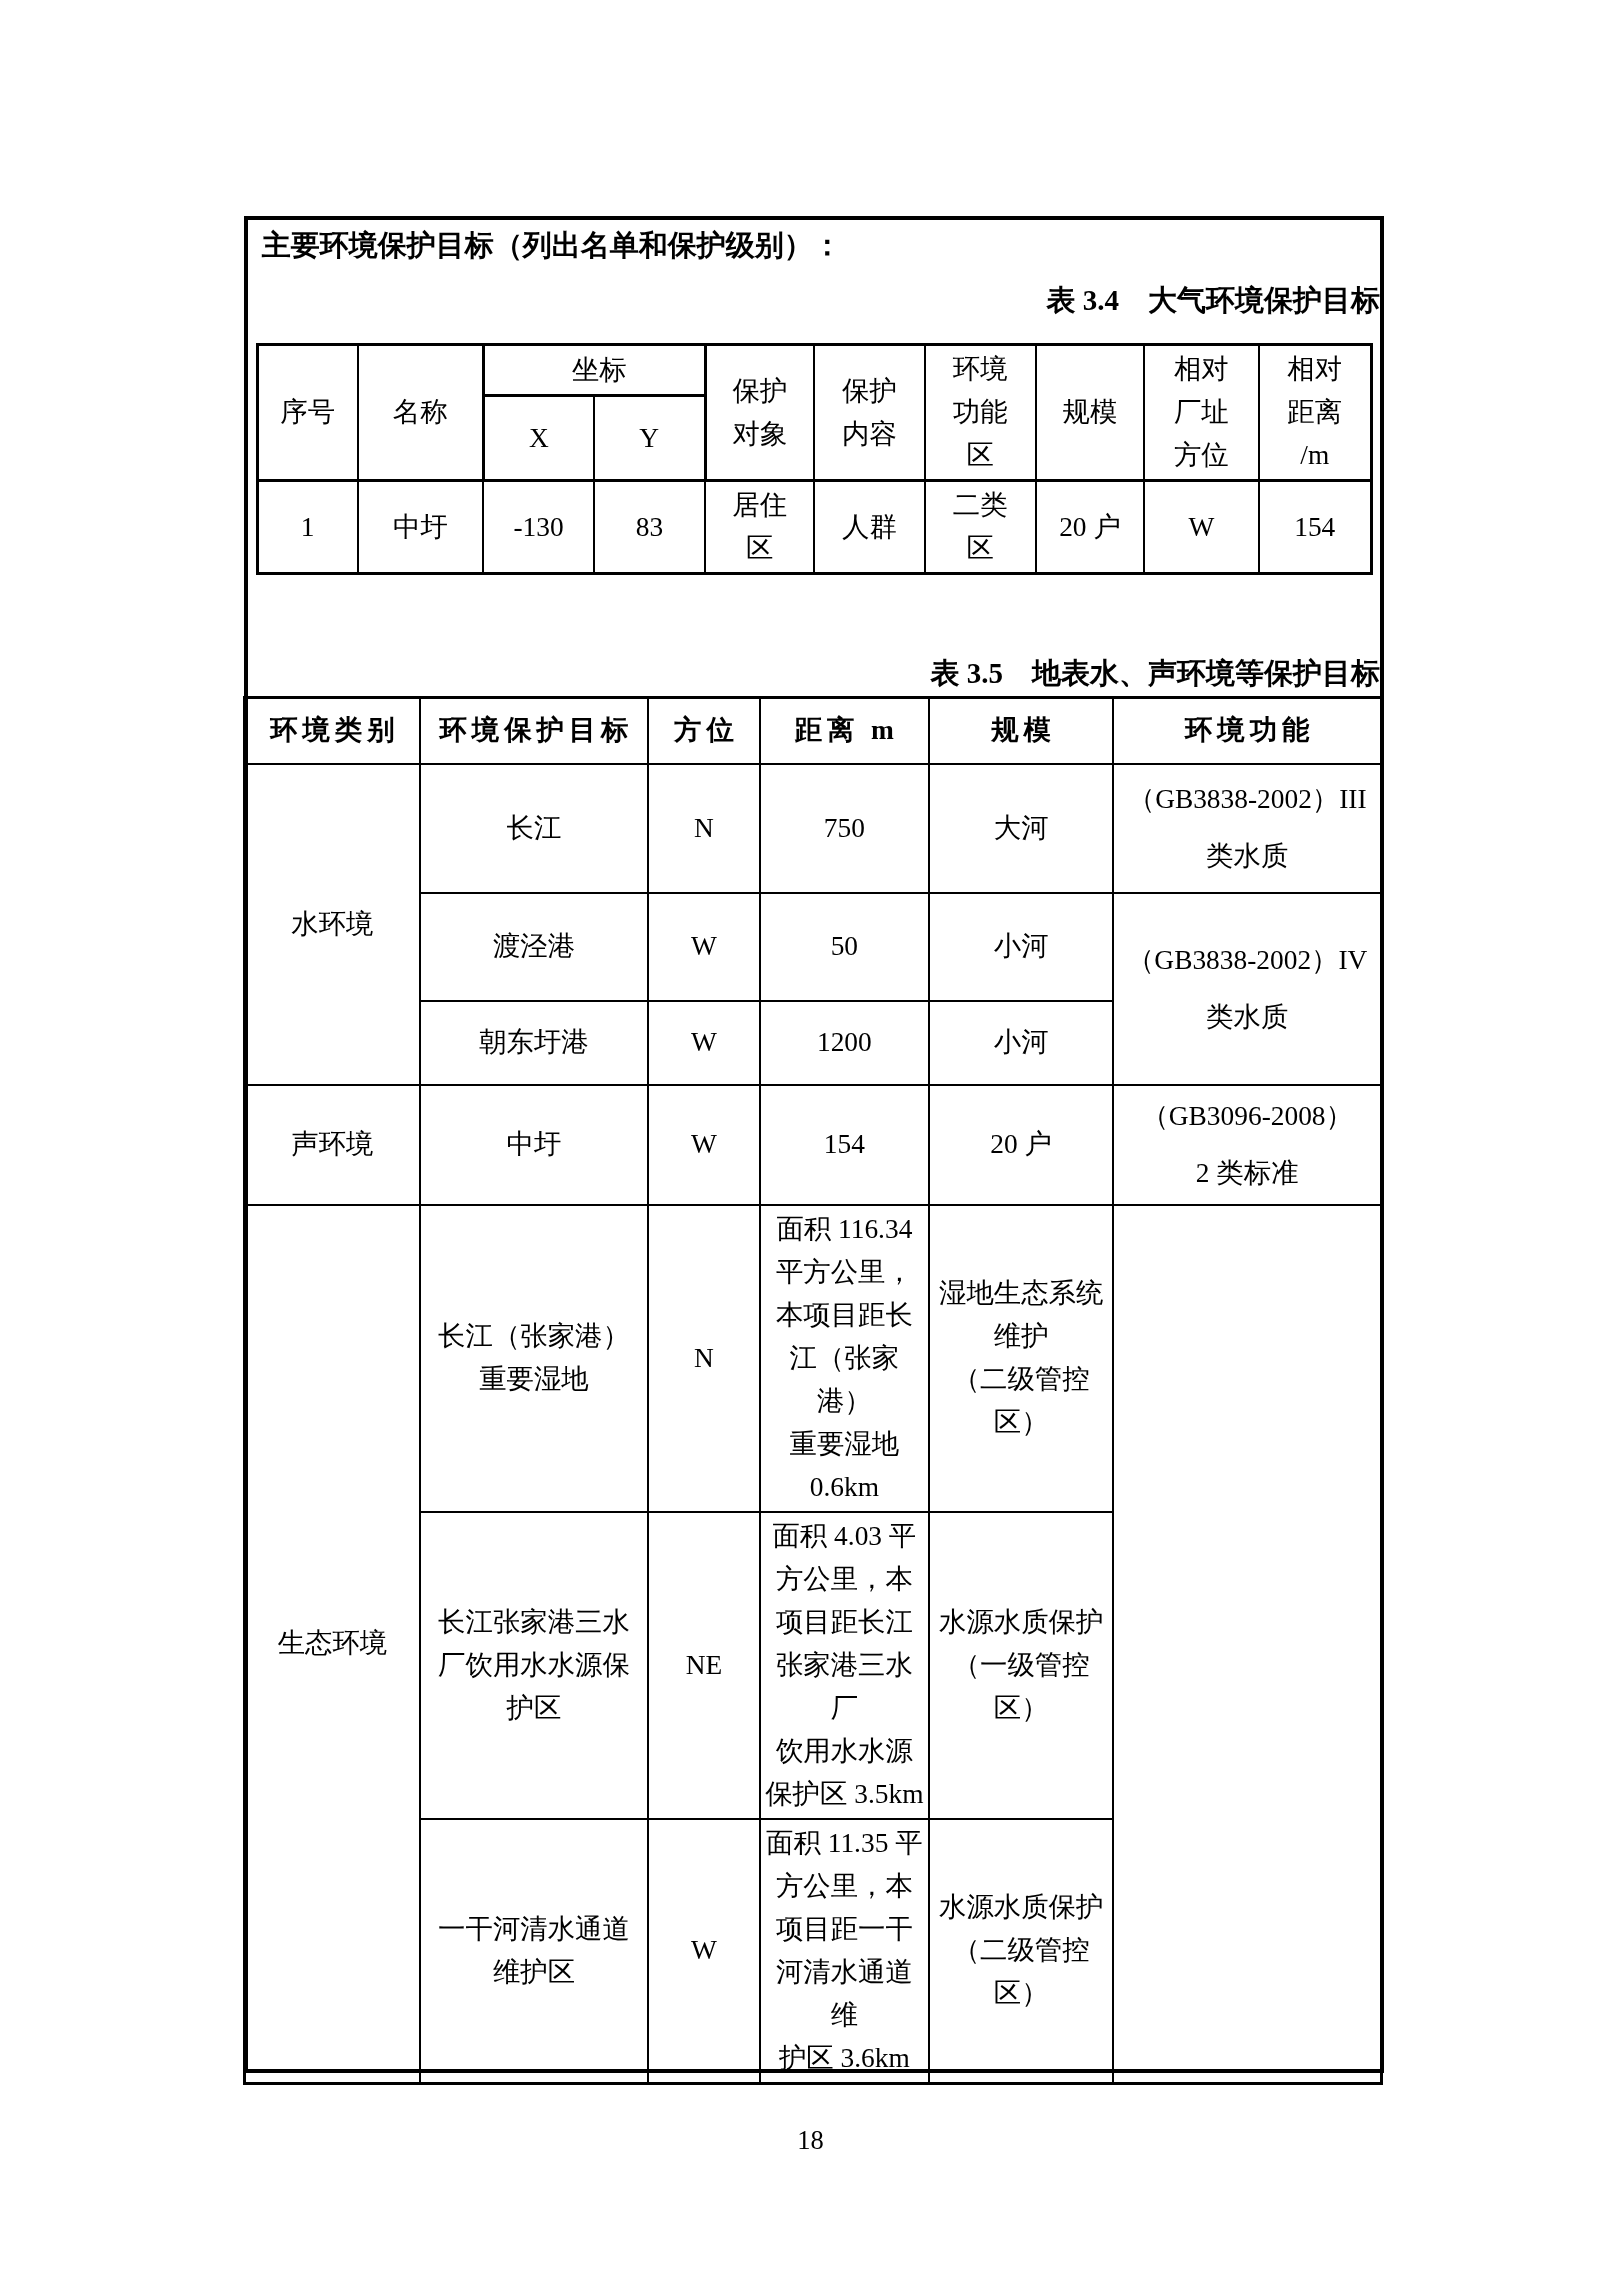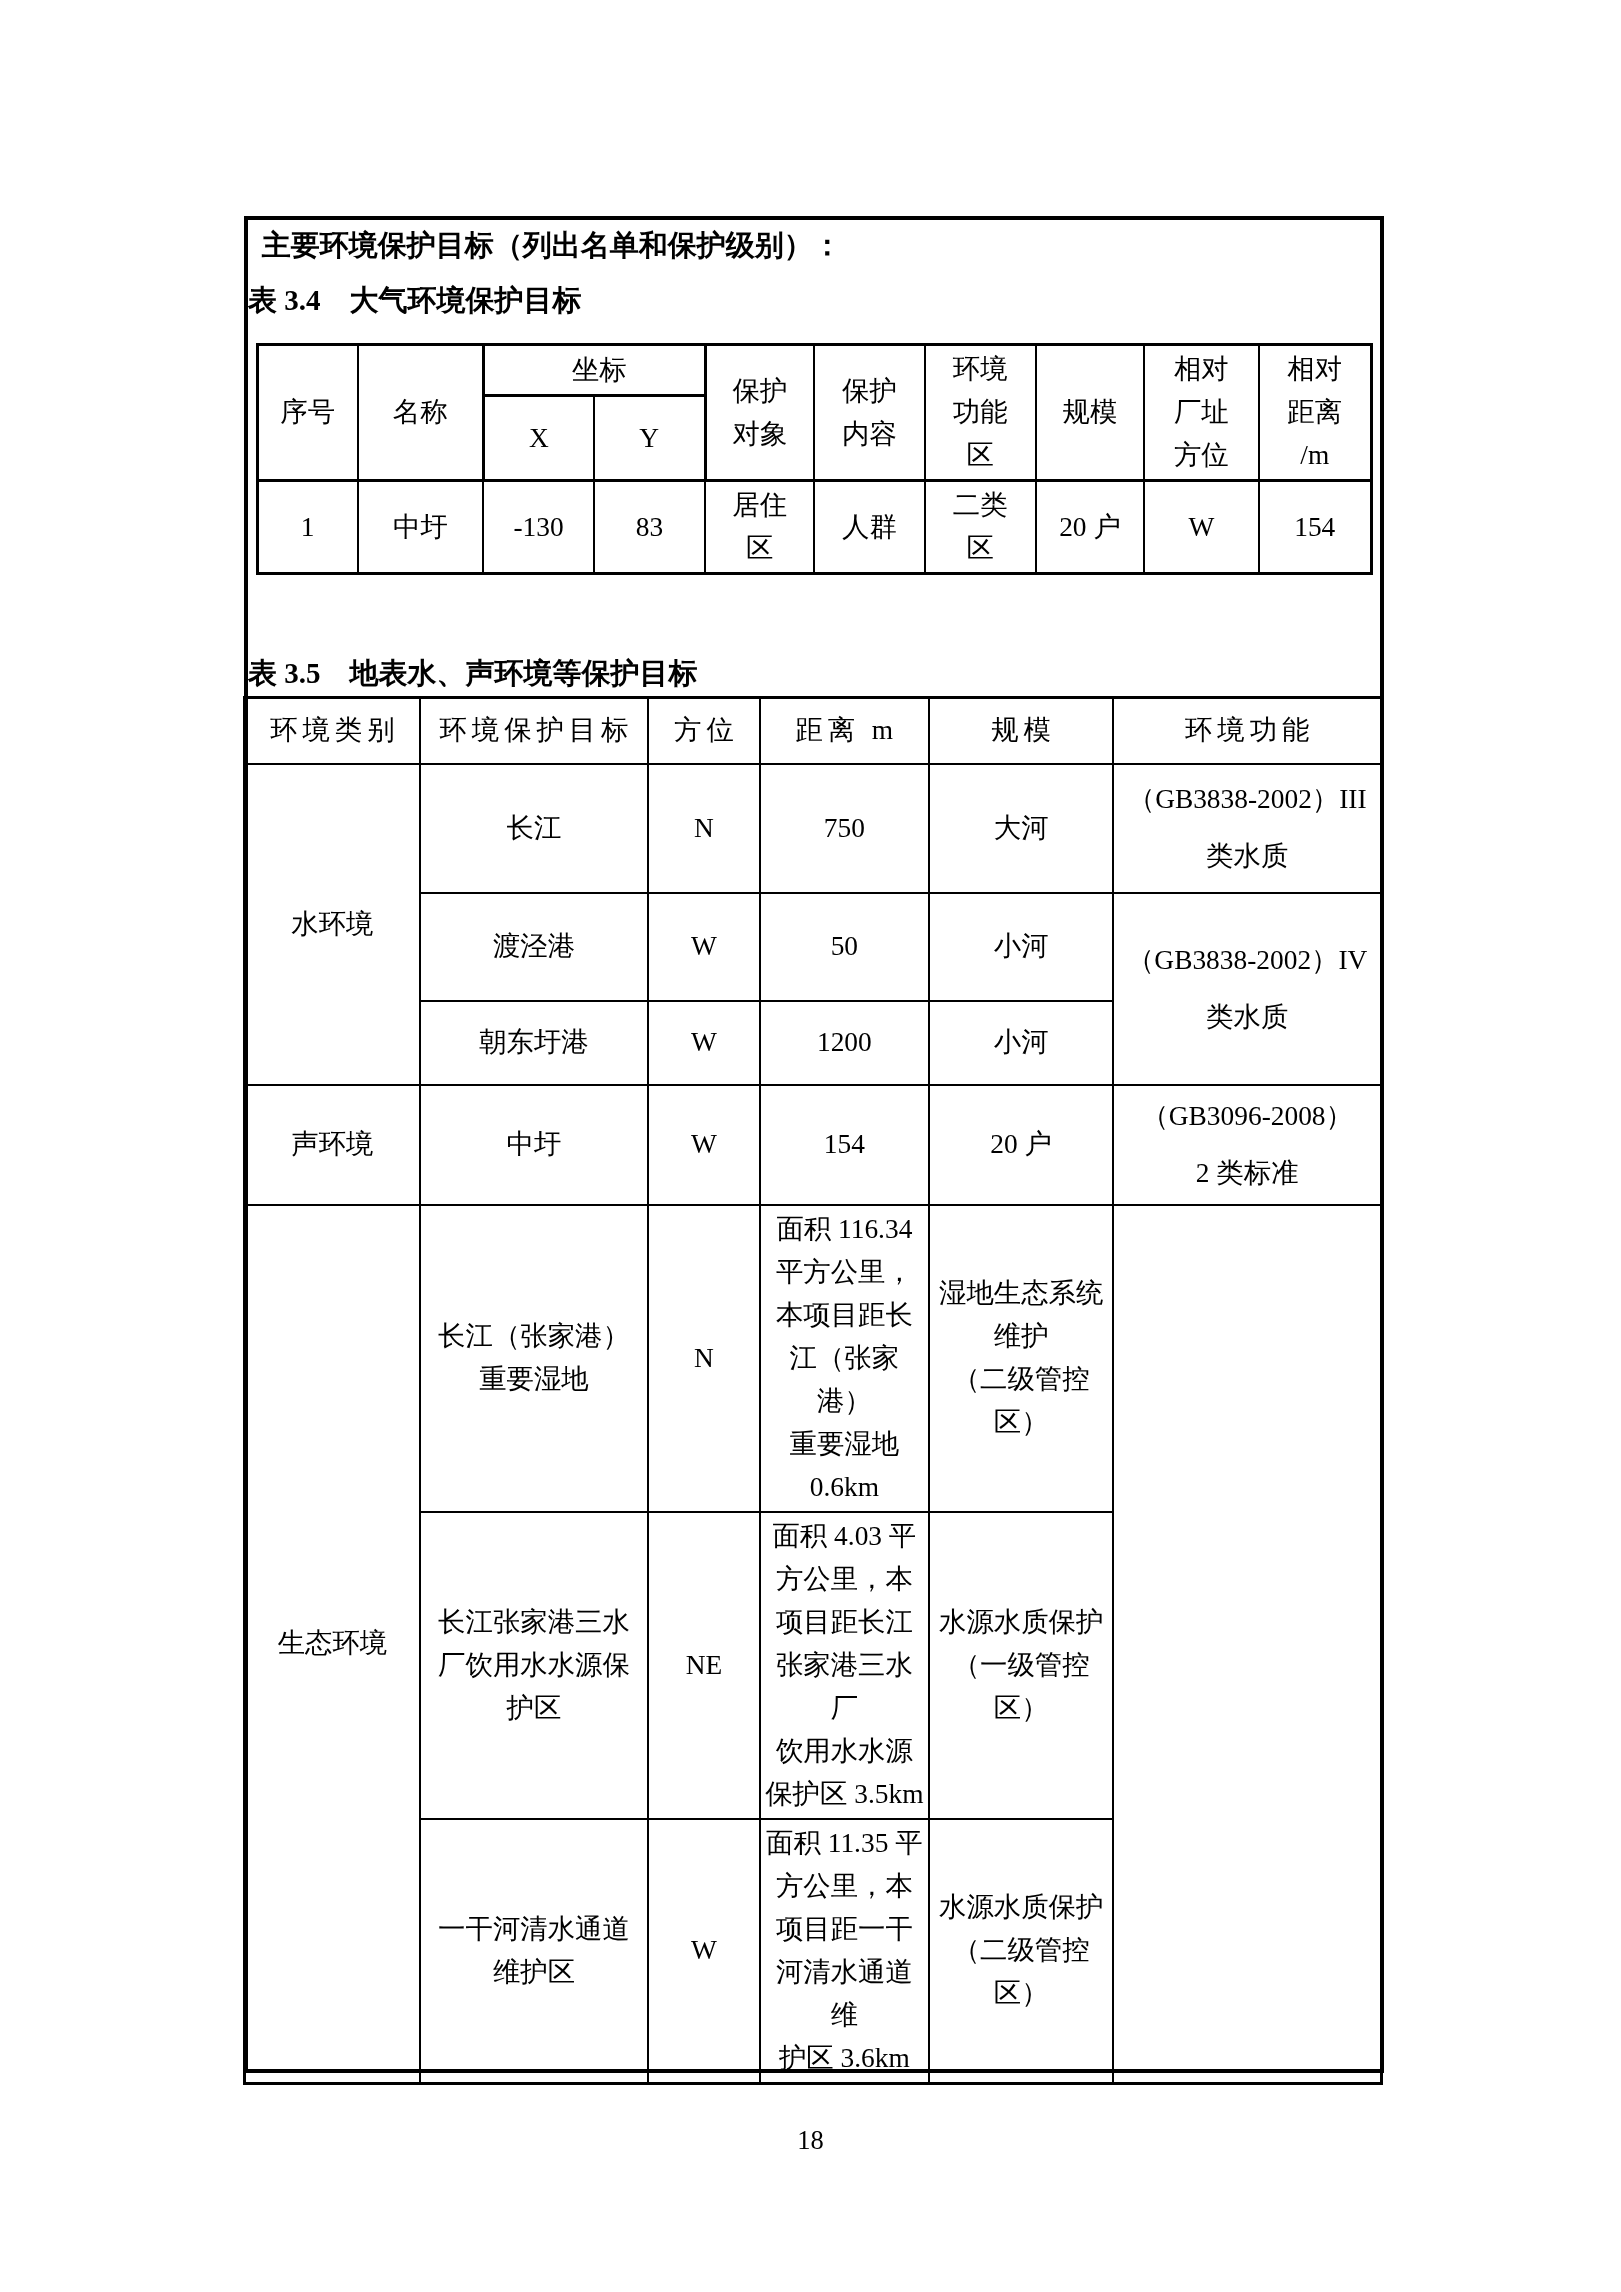--- a/index.html
+++ b/index.html
@@ -31,21 +31,21 @@
     left: 13.7px;
     top: 5.9px;
     font-size: 29px;
     font-weight: bold;
     white-space: pre-line;
   }
   .table-title {
     position: absolute;
     left: 0;
     width: 100%;
-    text-align: left;
+    text-align: right;
     font-size: 29px;
     font-weight: bold;
   }
   .t34-title { top: 61px; }
   .t35-title { top: 434px; }
 
   table {
     border-collapse: collapse;
     table-layout: fixed;
     position: absolute;
@@ -72,21 +72,21 @@
   .t34 td.coord-group { border-left-width: 3.9px; border-right-width: 3.9px; border-bottom-width: 3.9px; padding-left: 14px; }
   .t34 td.coord-x { border-left-width: 3.9px; }
   .t34 td.coord-y { border-right-width: 3.9px; }
 
   .t35 {
     left: -4.9px;
     top: 476px;
     width: 1140px;
     border: 3.9px solid #000000;
   }
-  .t35 td.h { letter-spacing: 4.9px; padding-left: 8.8px; }
+  .t35 td.h { letter-spacing: 4.9px; padding-left: 8.8px; font-weight: bold; }
   .gbcell { line-height: 57px; }
 
   .page-number {
     position: absolute;
     left: 0;
     top: 2105px;
     width: 100%;
     text-align: center;
     font-size: 26.5px;
   }

